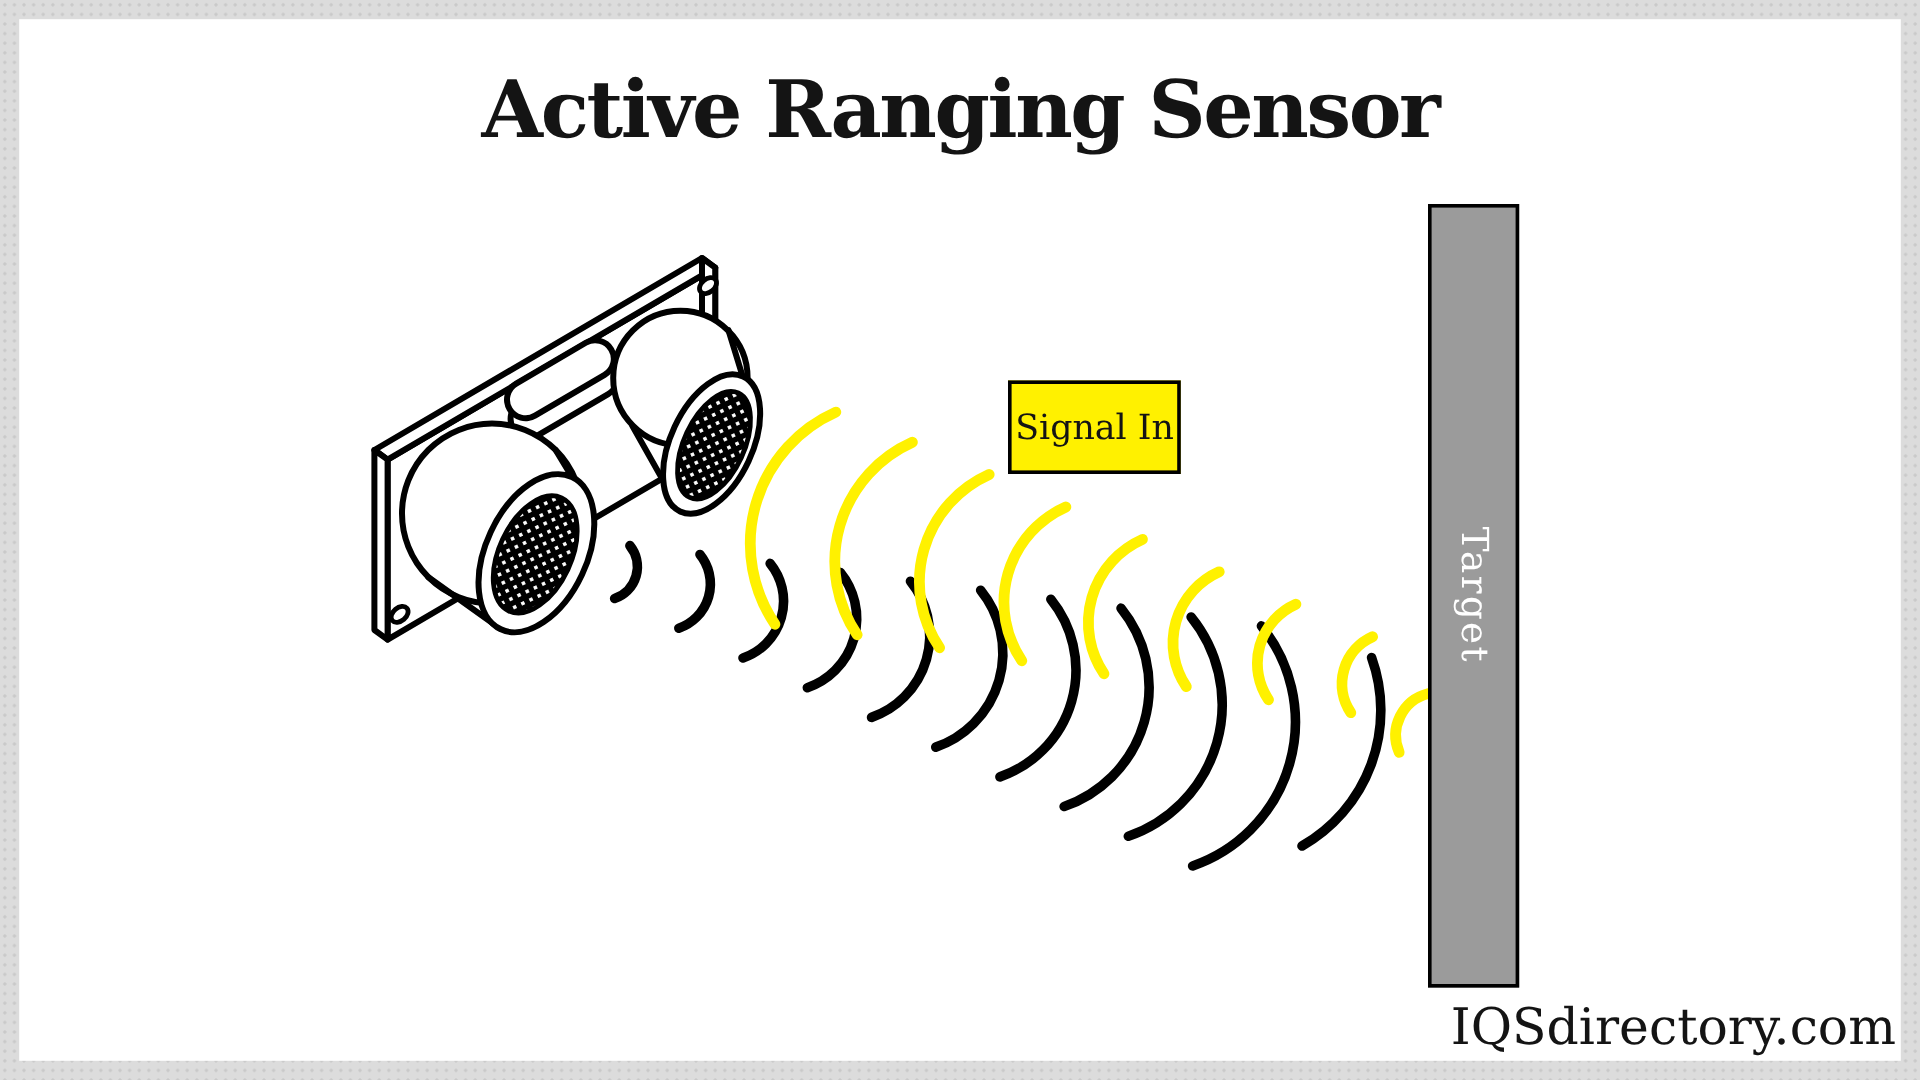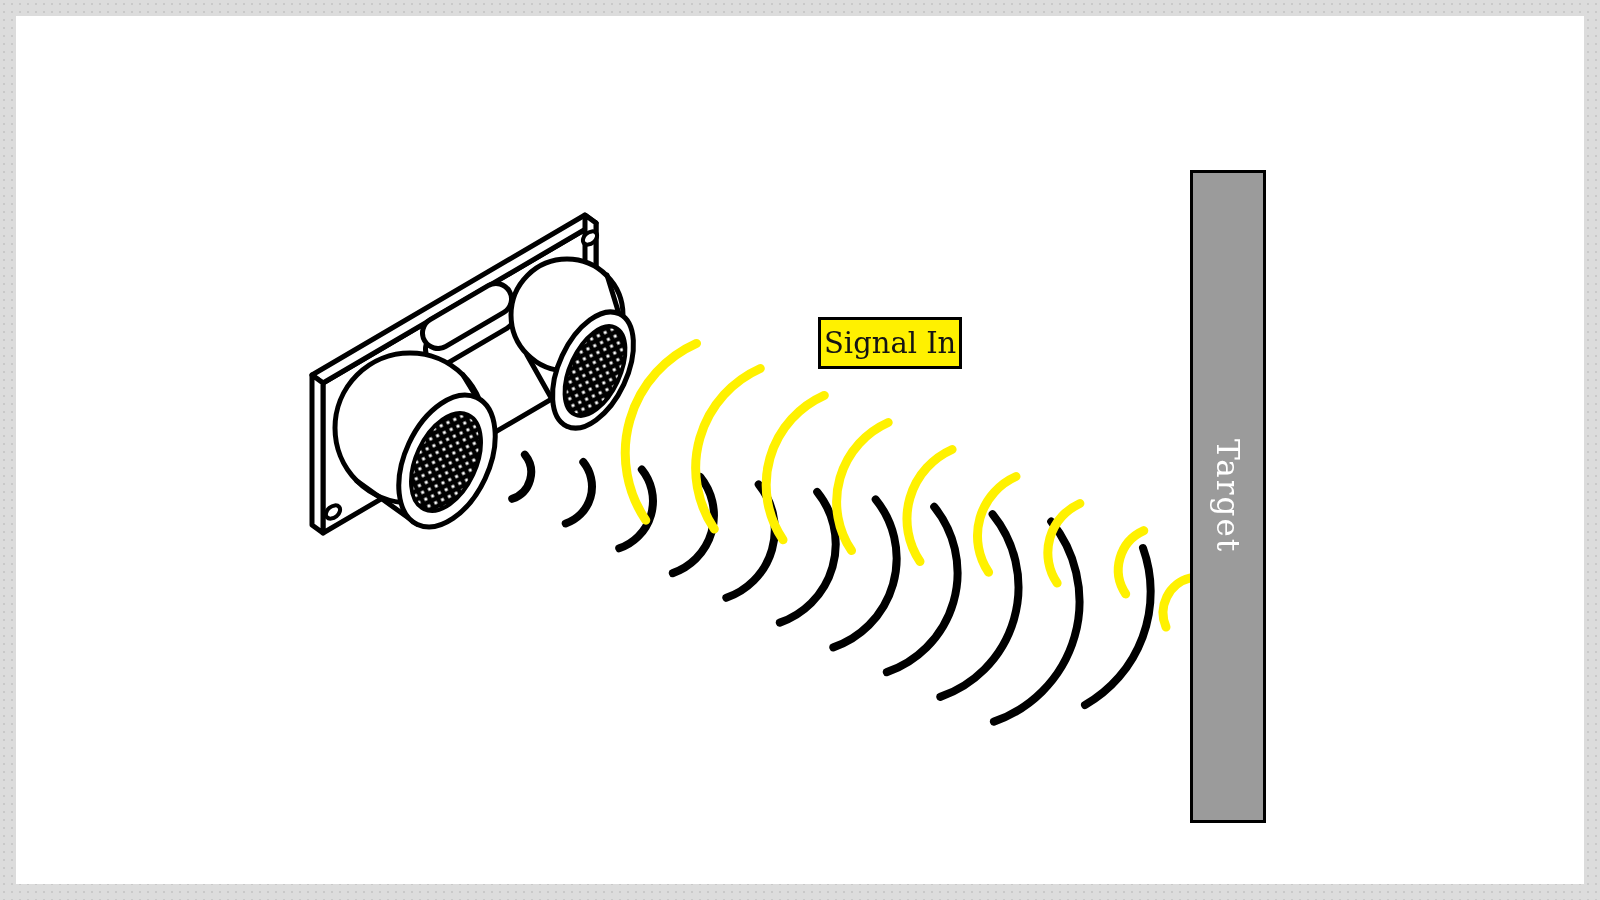--- a/index.html
+++ b/index.html
@@ -64,25 +64,25 @@
     letter-spacing: 2px;
     color: var(--target-text-color, #FFFFFF);
   }
   .callout {
     position: absolute;
     display: inline-block;
     color: var(--text-color, #141414);
     white-space: nowrap;
   }
   .callout.in {
-    left: 802px; top: 301px;
+    left: 824px; top: 301px;
     background: var(--signal-in-highlight, #FFF100);
     border: 3px solid var(--outline, #000);
     font-size: 29px;
-    padding: 6px 3px;
+    padding: 19px 3px;
   }
   .callout.out {
     left: 339px; top: 555px;
     background: var(--label-background, #FFFFFF);
     border: 4px solid var(--outline, #000);
     font-size: 29px;
     padding: 3px 10px;
   }
   .watermark {
     position: absolute;
@@ -90,20 +90,21 @@
     font-size: 42px;
     color: var(--text-color, #141414);
   }
 </style>
 </head>
 <body>
 
 <div class="frame">
   <div class="canvas">
 
+    <div class="title">Active Ranging Sensor</div>
 
     <svg class="diagram" viewBox="0 0 1600 900" aria-hidden="true">
       <defs>
         <pattern id="meshPattern" width="7.5" height="7.5" patternUnits="userSpaceOnUse" patternTransform="rotate(40)">
           <rect width="7.5" height="7.5" fill="#000000"></rect>
           <rect x="2.3" y="2.3" width="2.9" height="2.9" fill="#FFFFFF"></rect>
         </pattern>
       </defs>
 
       <g>
@@ -166,14 +167,15 @@
         <path d="M1166 627 A36 36 0 0 1 1190 578"></path>
       </g>
     </svg>
 
     <div class="target-wall">
       <span>Target</span>
     </div>
 
     <div class="callout in">Signal In</div>
 
+    <div class="watermark">IQSdirectory.com</div>
   </div>
 </div>
 
 </body></html>

